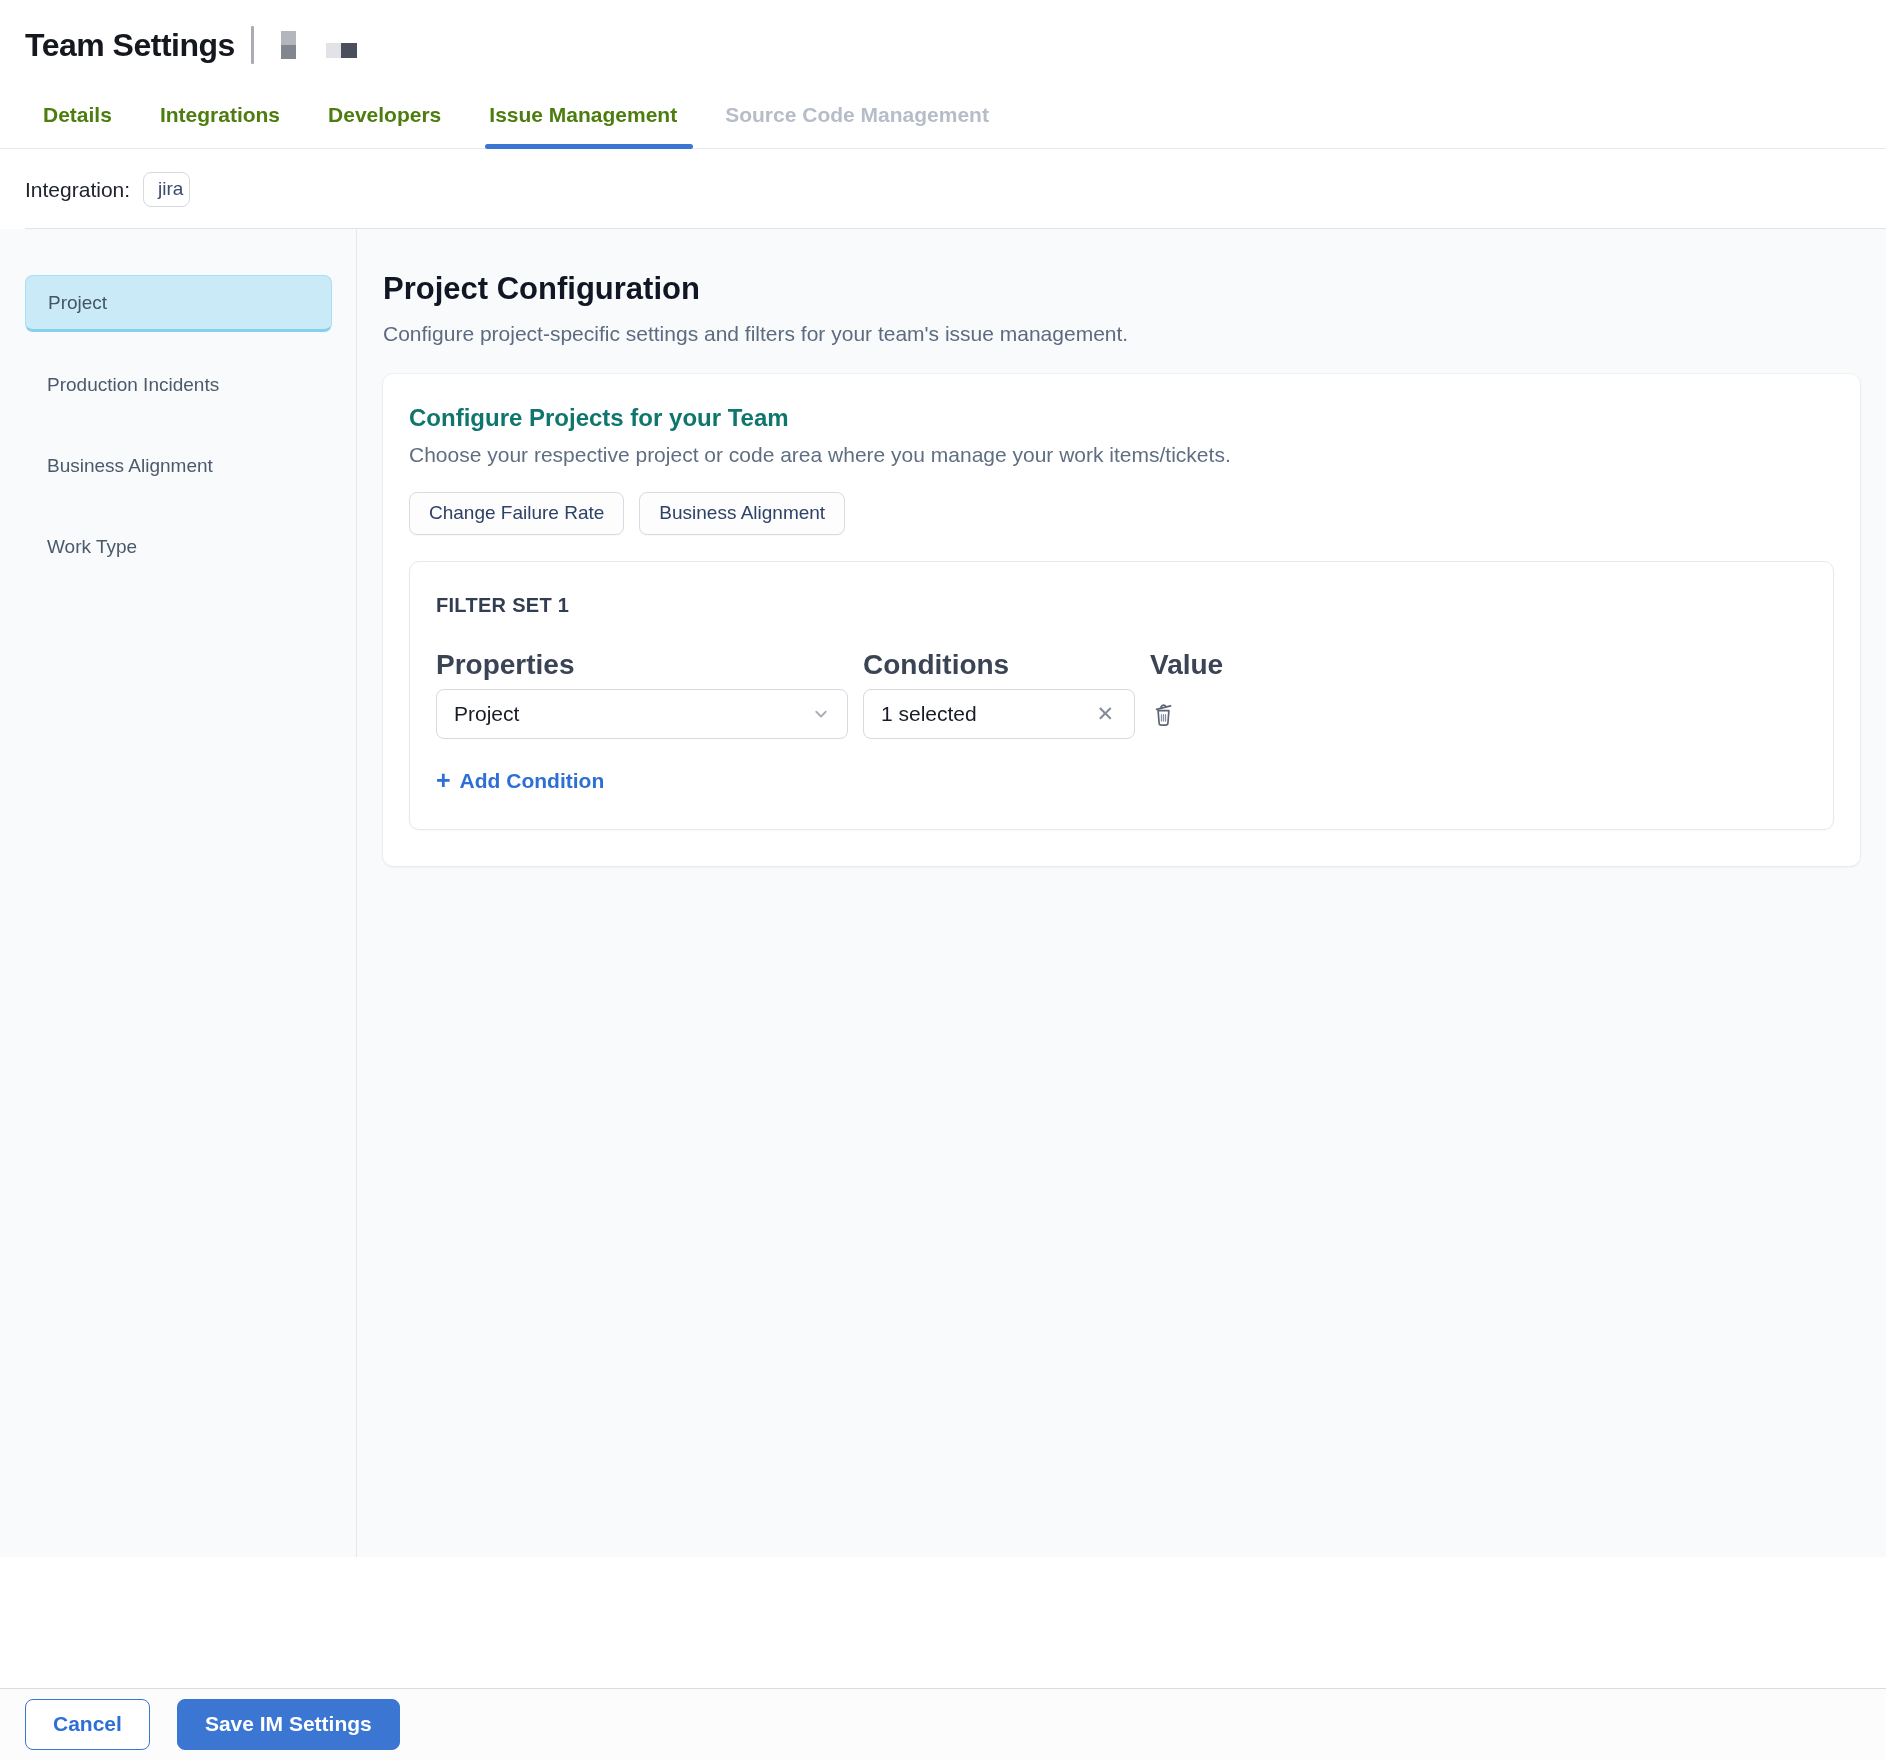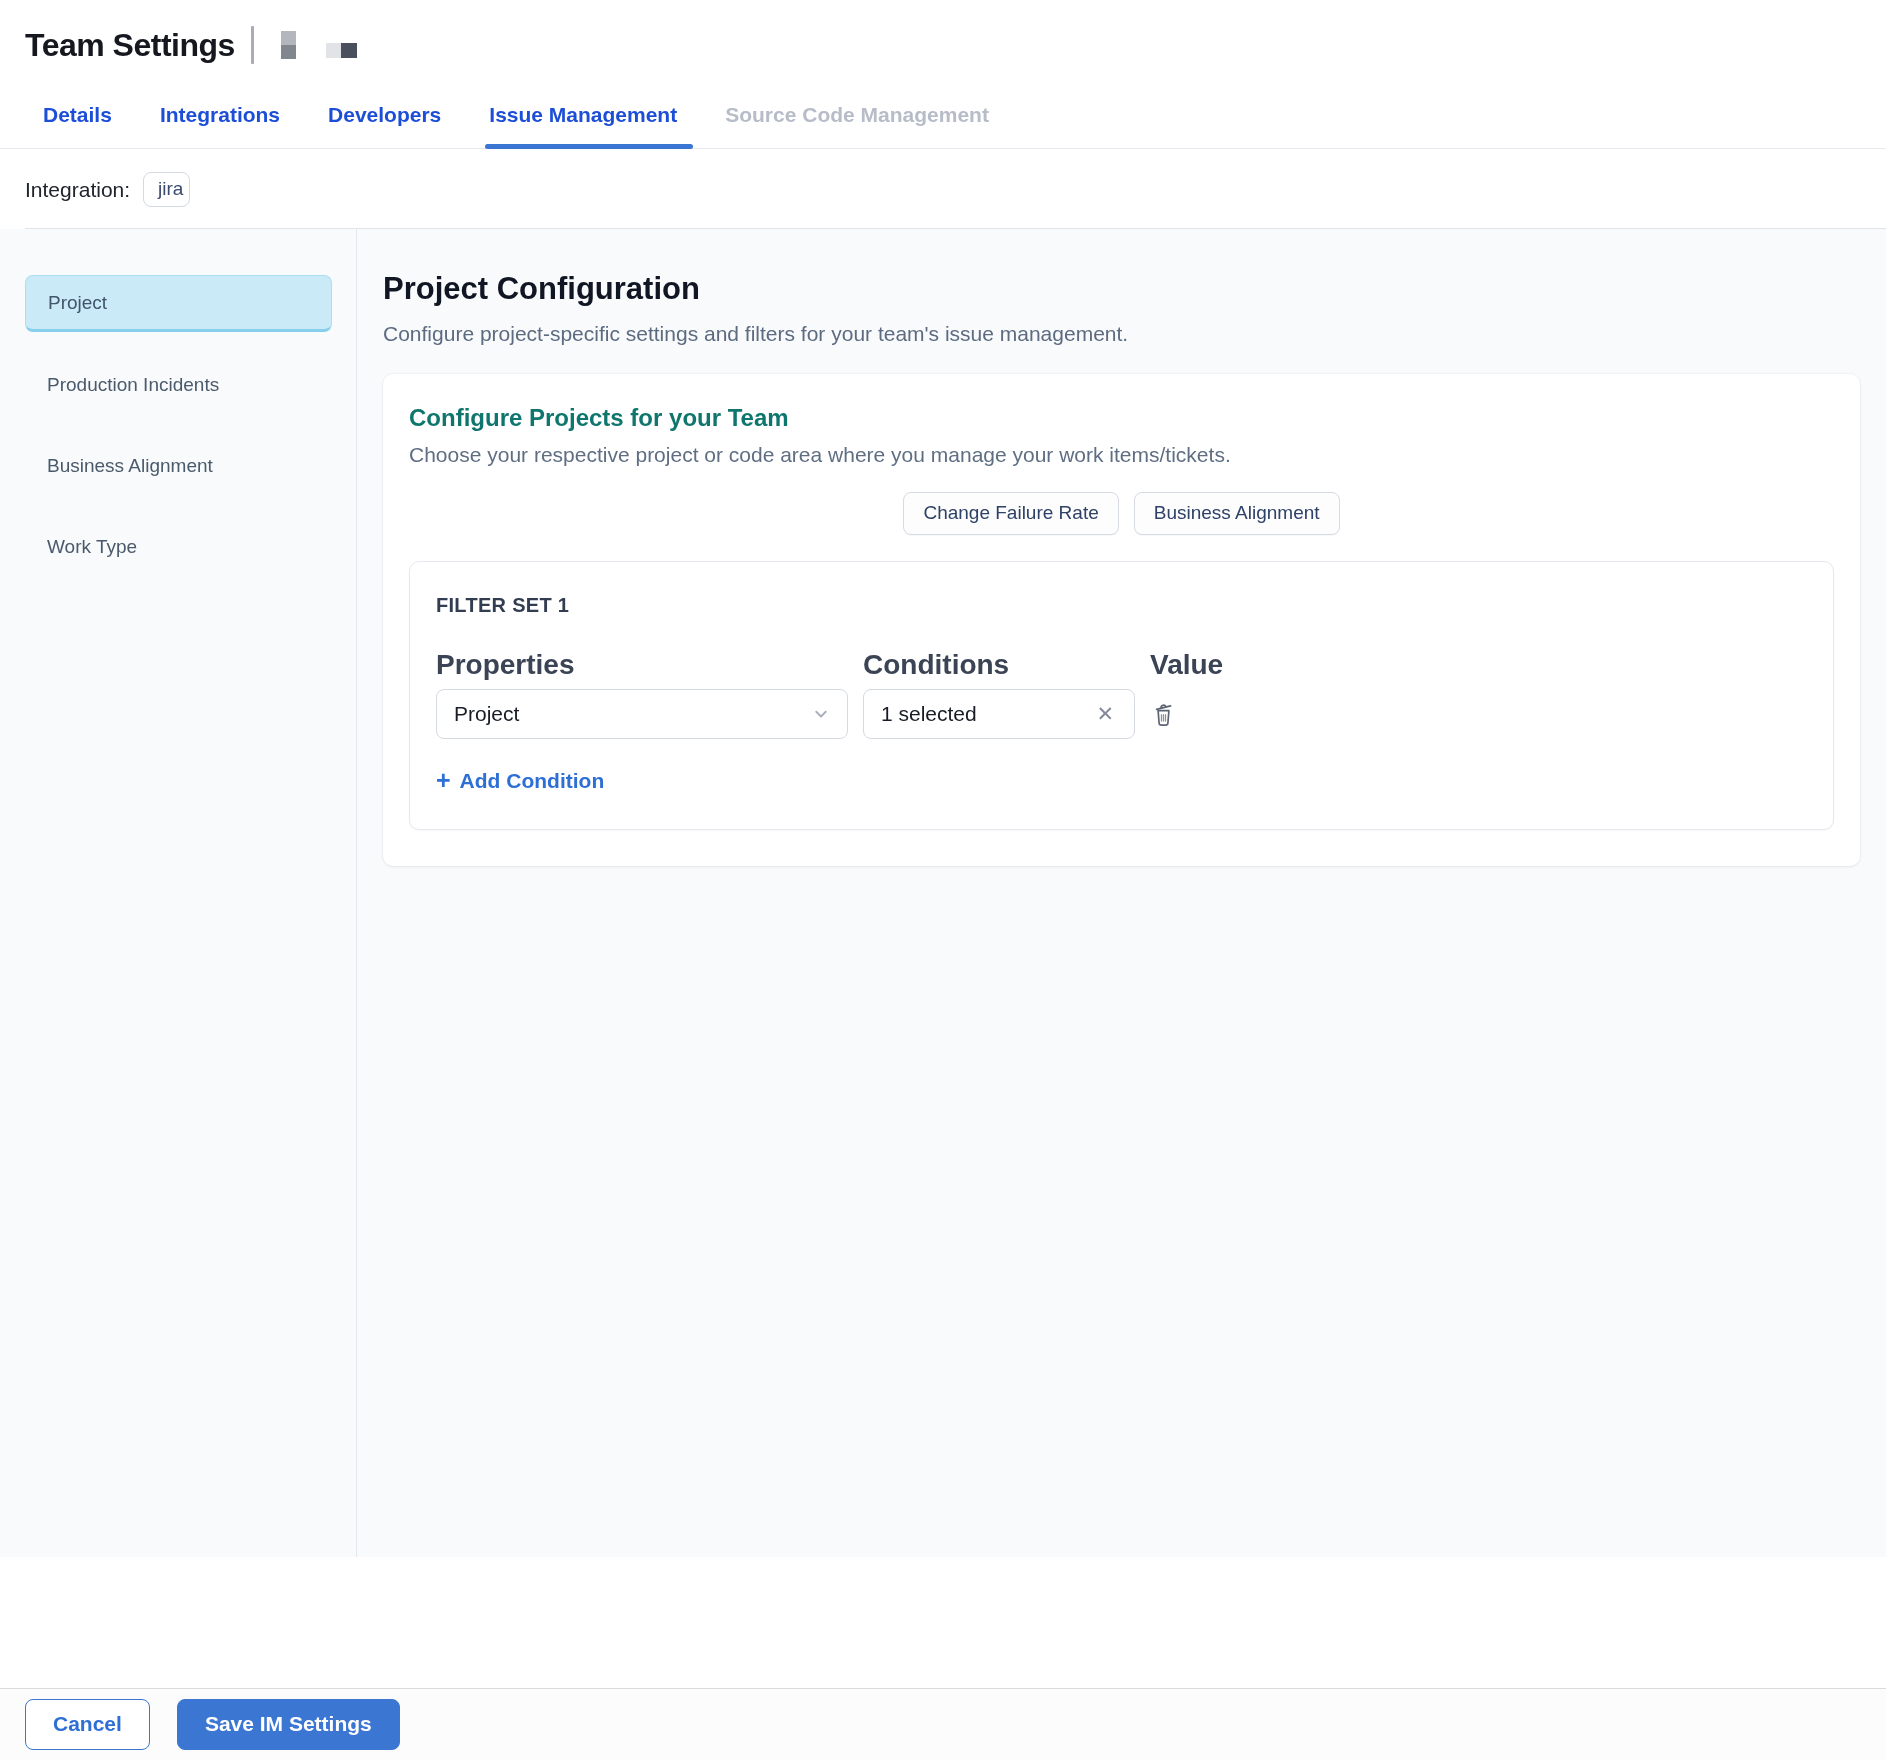--- a/index.html
+++ b/index.html
@@ -33,21 +33,21 @@
     background: linear-gradient(90deg, #e2e3e6 50%, #4a4f5e 50%);
   }
 
   
   .tabbar {
     display: flex; gap: 44px; padding-left: 41px;
     border-bottom: 1px solid #e7e9ee;
   }
   .tab {
     position: relative; font-size: 21px; font-weight: 700;
-    color: #1d4ed8; padding: 23px 2px 21px 2px; cursor: pointer;
+    color: #4d7c0f; padding: 23px 2px 21px 2px; cursor: pointer;
     white-space: nowrap;
   }
   .tab.active::after {
     content: ""; position: absolute; left: -2px; right: -14px; bottom: -1px;
     height: 5px; background: var(--accent); border-radius: 3px;
   }
   .tab.disabled { color: #b6bcc8; font-weight: 700; }
 
   
   .integration-row {
@@ -85,21 +85,21 @@
   .main-sub { font-size: 21px; color: #5d6b80; margin-top: 15px; }
 
   .card {
     margin-top: 28px; background: #ffffff; border-radius: 10px;
     padding: 30px 26px 36px 26px;
     box-shadow: 0 1px 3px rgba(16,24,40,.07), 0 0 0 1px rgba(16,24,40,.025);
   }
   .card-title { font-size: 24px; font-weight: 700; color: #0f766e; margin: 0; }
   .card-sub { font-size: 21px; color: #5f6e83; margin-top: 11px; }
 
-  .chip-row { display: flex; gap: 15px; margin-top: 25px; justify-content: center; }
+  .chip-row { display: flex; gap: 15px; margin-top: 25px; }
   .chip {
     border: 1px solid #d6dbe4; border-radius: 8px; background: #fdfdfe;
     padding: 9px 19px 10px 19px; font-size: 19px; color: #2e4166;
     cursor: pointer; box-shadow: 0 1px 1px rgba(16,24,40,.03);
   }
 
   .filterbox {
     margin-top: 26px; border: 1px solid #e6e8ee; border-radius: 10px;
     padding: 32px 26px 36px 26px; background: #fff;
     box-shadow: 0 1px 2px rgba(16,24,40,.03);

